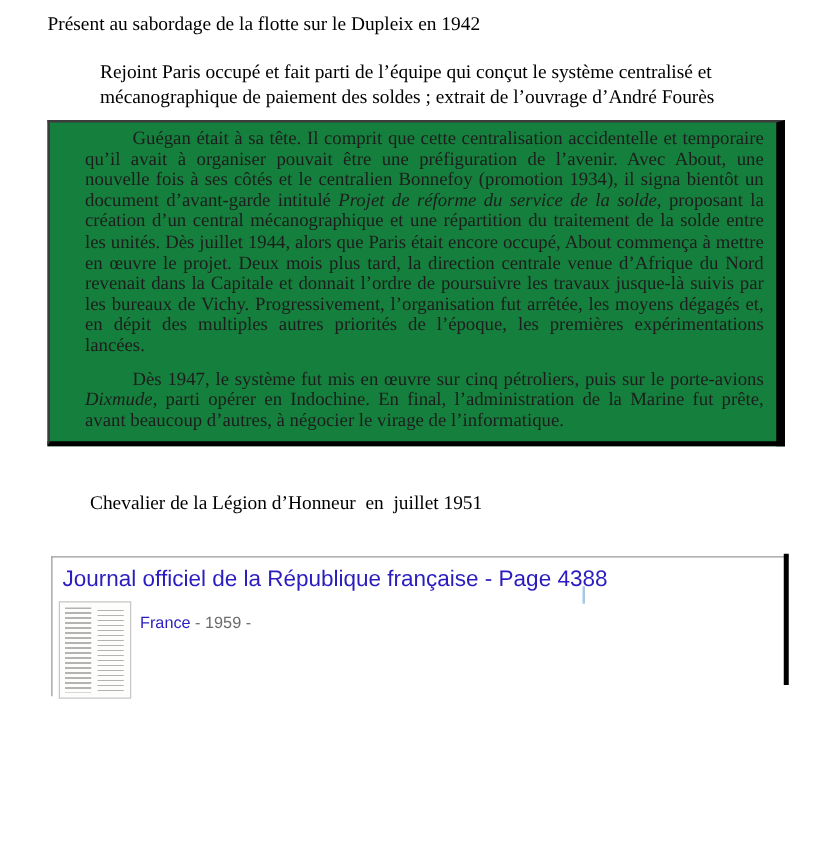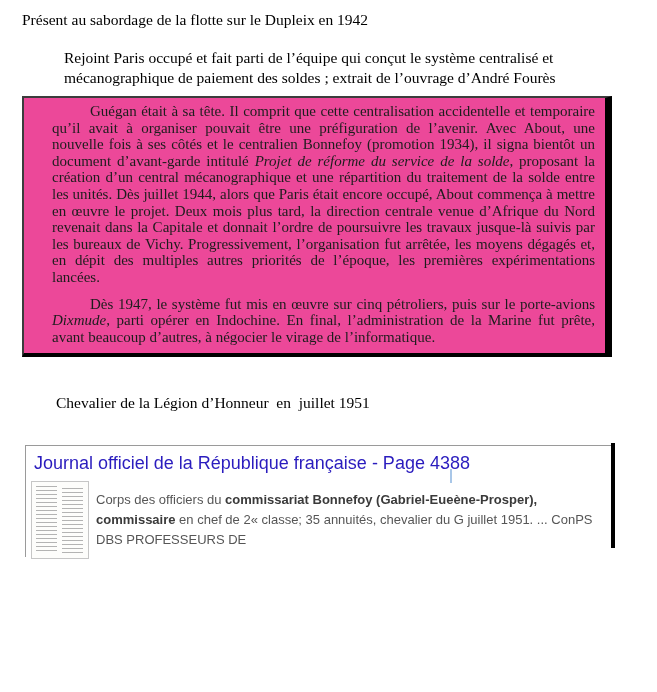--- a/index.html
+++ b/index.html
@@ -1,29 +1,29 @@
 <!DOCTYPE html>
 <html><head>
 <meta charset="utf-8">
 <style>
   html,body{margin:0;padding:0;}
   body{
     width:657px;height:692px;background:#ffffff;overflow:hidden;
     font-family:"Liberation Serif", serif;color:#000;
   }
-  .page{padding:8px 0 0 22px;}
+  .page{padding:8px 0 0 38px;}
 
   .intro-line{font-size:15.5px;line-height:20px;margin:0;}
   #line-dupleix{margin-top:2px;}
   #line-paris{margin-top:18px;max-width:575px;margin-left:42px;}
 
   
   .quote-box{
     margin-top:8px;width:590px;box-sizing:border-box;
-    background:#ec4899;
+    background:#15803d;
     border-top:2px solid #3c3c3c;
     border-left:2px solid #3c3c3c;
     border-right:7px solid #000;
     border-bottom:4px solid #000;
     padding:5px 10px 8px 28px;
   }
   .qp{
     font-size:15px;line-height:16.6px;text-align:justify;
     text-indent:38px;margin:0;color:#1d1d1d;
   }
@@ -87,18 +87,18 @@
     <div class="right-bar"></div>
     <a class="result-title" href="#">Journal officiel de la République française - Page 4388</a>
     <span class="cursor-artifact"></span>
 
     <div class="result-body">
       <div class="thumb">
         <div class="col col1"></div>
         <div class="col col2"></div>
       </div>
       <div class="result-text">
-        <div class="snippet"><span>Corps des officiers du </span><b>commissariat Bonnefoy (Gabriel-Eueène-Prosper), commissaire</b><span> en chef de 2« classe; 35 annuités, chevalier du G juillet 1951. ... ConPS DBS PROFESSEURS DE</span></div>
+        <div class="meta"><span class="meta-source">France</span><span> - 1959 -</span></div>
       </div>
     </div>
   </div>
 
 </div>
 
 </body></html>

